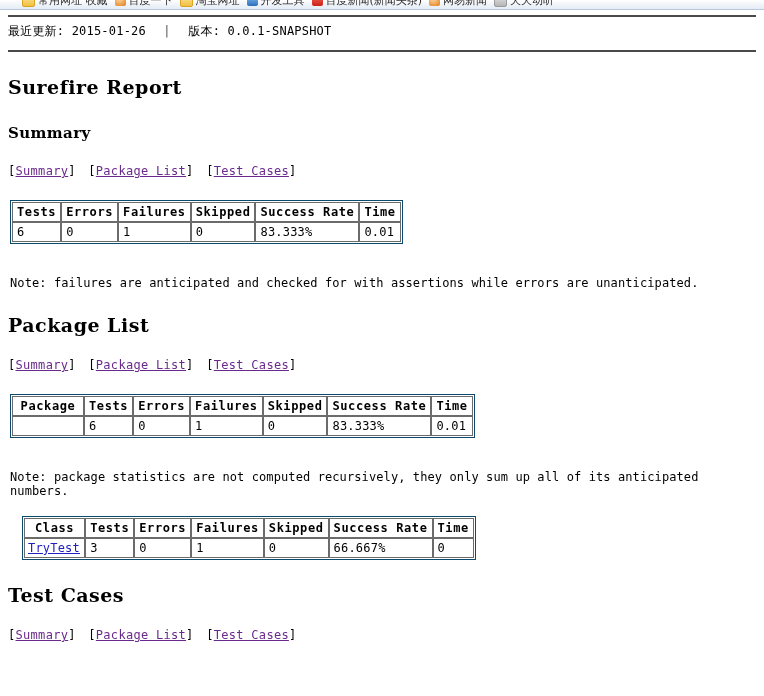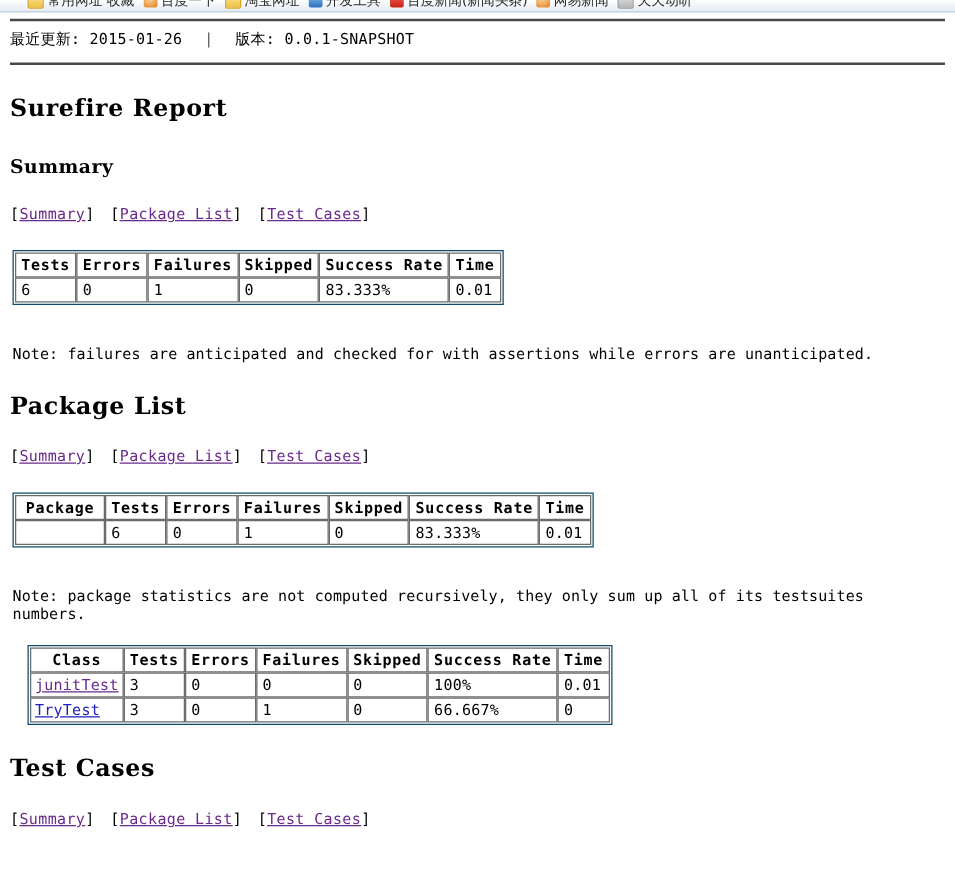--- a/index.html
+++ b/index.html
@@ -261,45 +261,36 @@
         <td>6</td>
         <td>0</td>
         <td>1</td>
         <td>0</td>
         <td class="cell-rate">83.333%</td>
         <td>0.01</td>
       </tr>
     </tbody>
   </table>
 
-  <div class="note">Note: package statistics are not computed recursively, they only sum up all of its testsuites numbers.</div>
+  <div class="note">Note: package statistics are not computed recursively, they only sum up all of its anticipated numbers.</div>
 
   <table class="rpt classtbl">
     <thead>
       <tr>
         <th class="class-h">Class</th>
         <th>Tests</th>
         <th>Errors</th>
         <th>Failures</th>
         <th>Skipped</th>
         <th class="cell-rate">Success Rate</th>
         <th>Time</th>
       </tr>
     </thead>
     <tbody>
       <tr>
-        <td class="class-c"><a href="#" class="visited">junitTest</a></td>
-        <td>3</td>
-        <td>0</td>
-        <td>0</td>
-        <td>0</td>
-        <td class="cell-rate">100%</td>
-        <td>0.01</td>
-      </tr>
-      <tr>
         <td class="class-c"><a href="#">TryTest</a></td>
         <td>3</td>
         <td>0</td>
         <td>1</td>
         <td>0</td>
         <td class="cell-rate">66.667%</td>
         <td>0</td>
       </tr>
     </tbody>
   </table>

